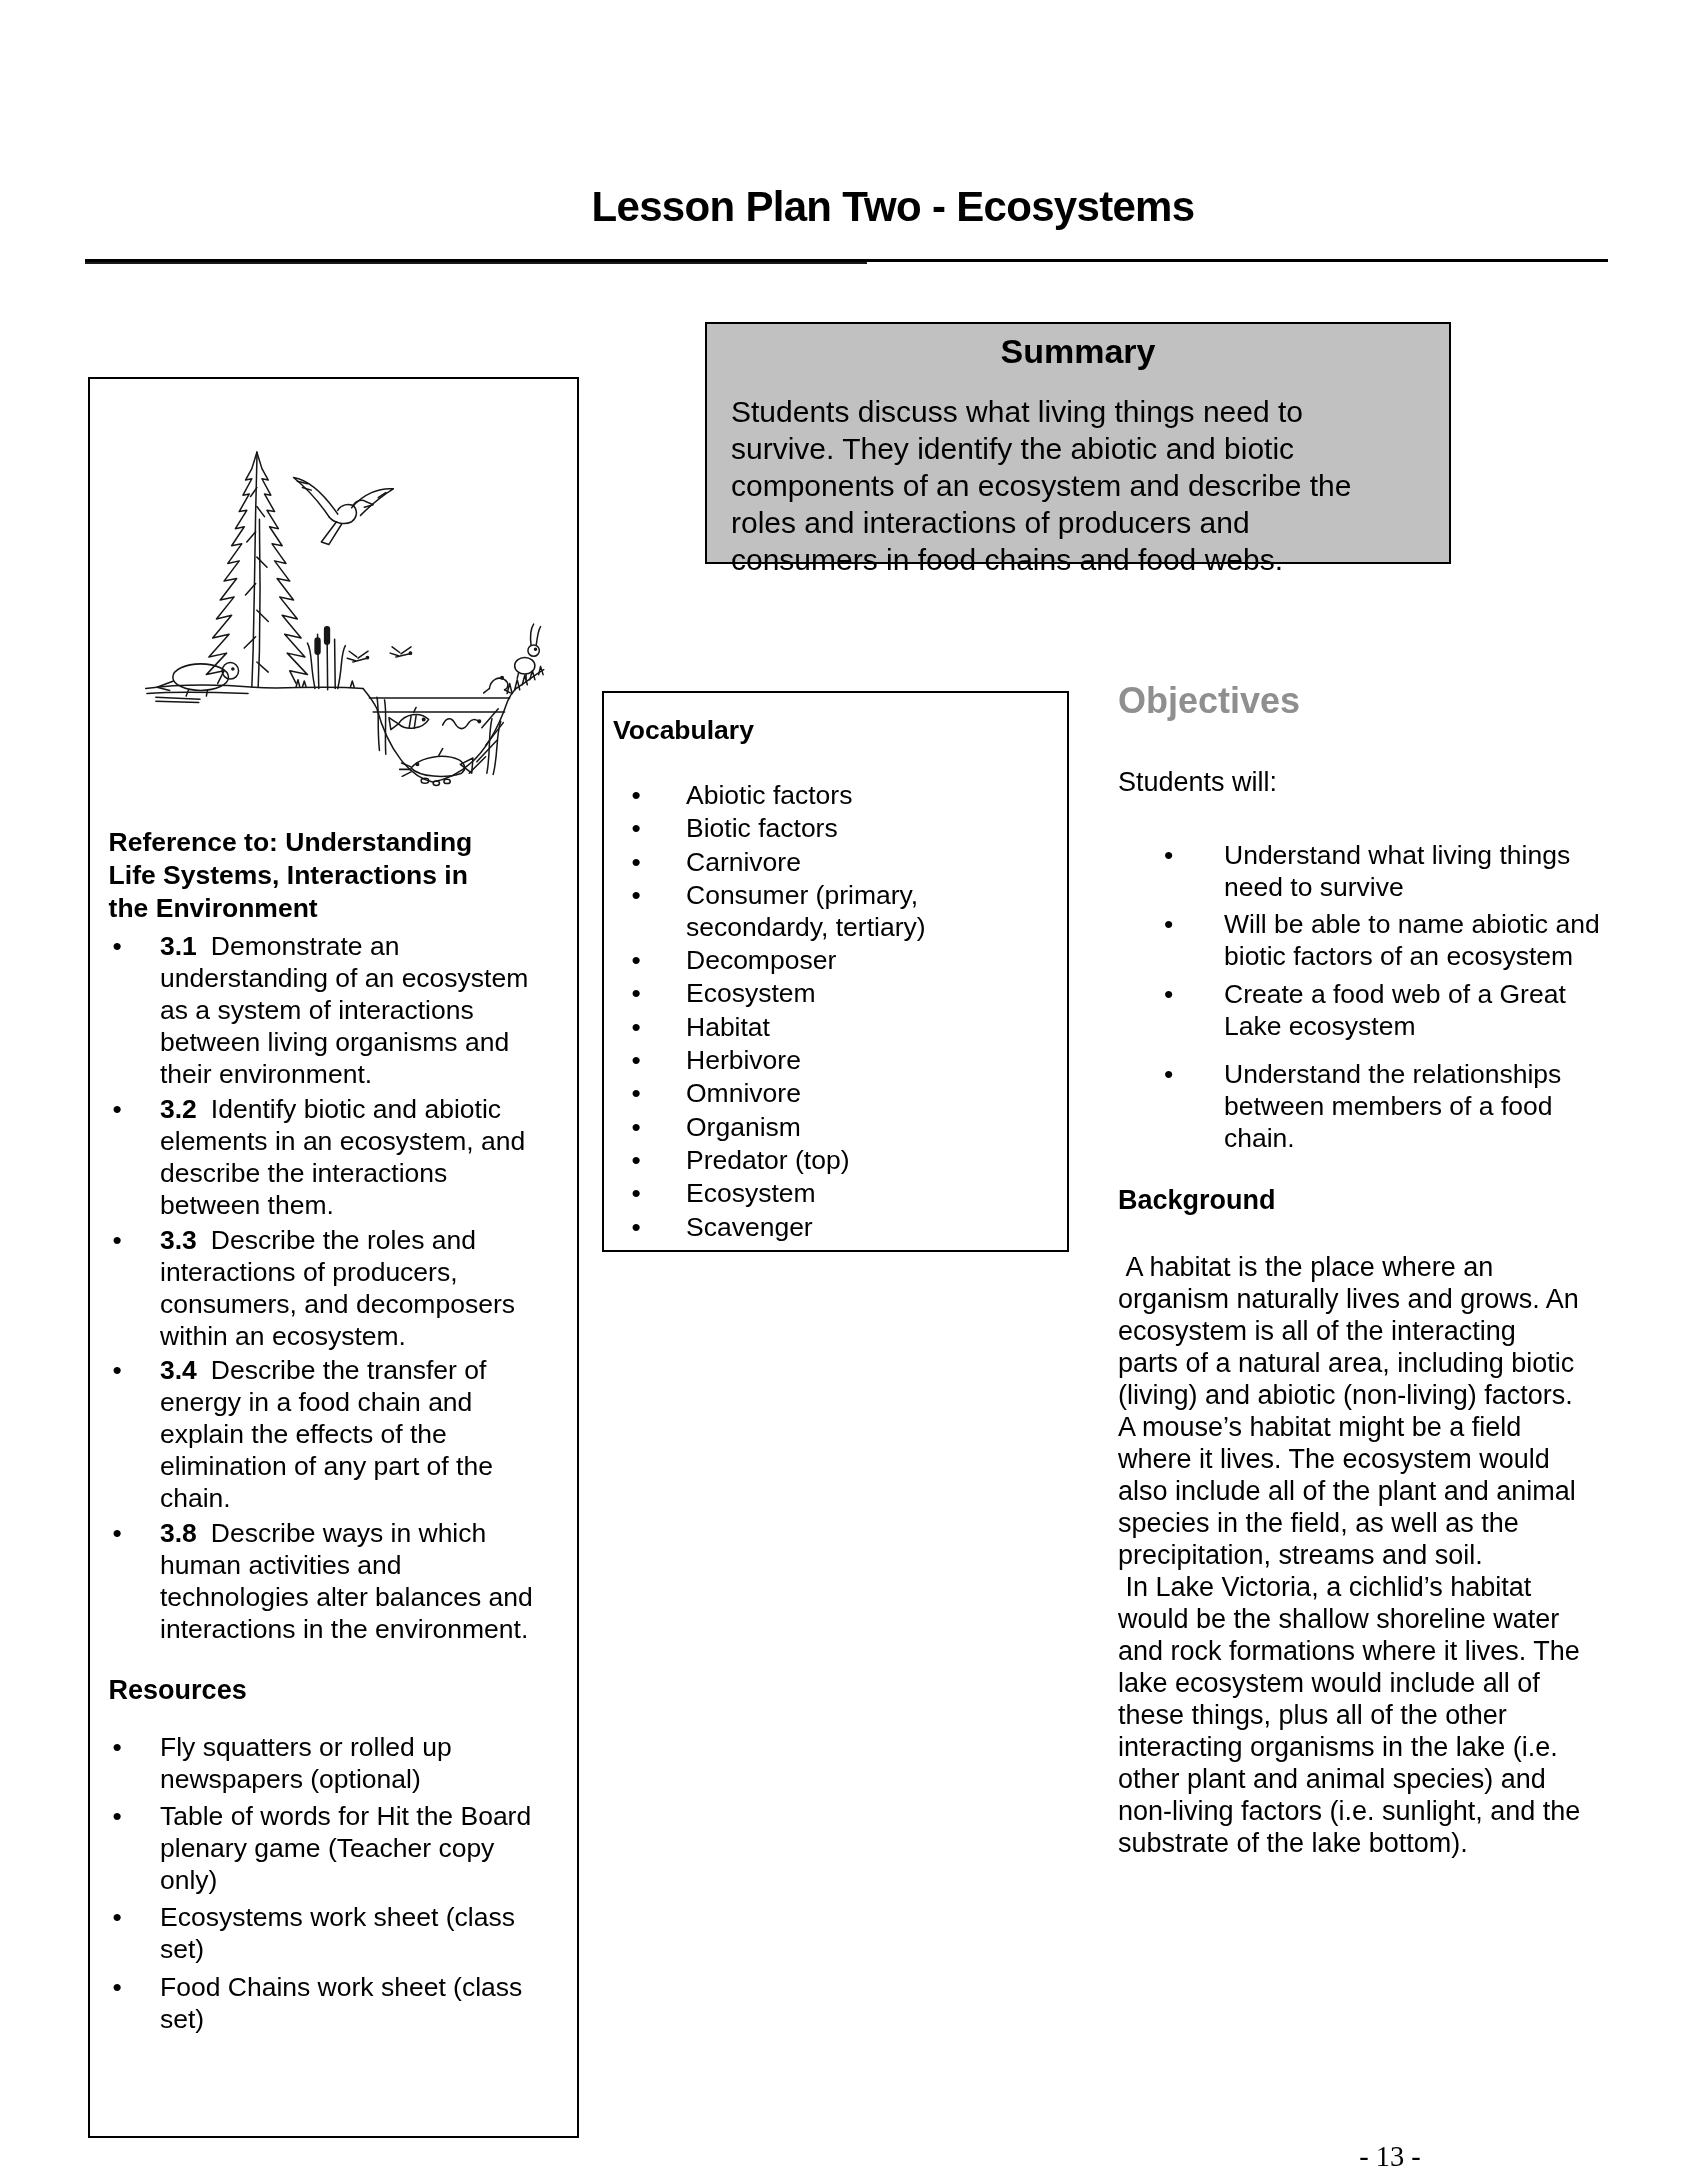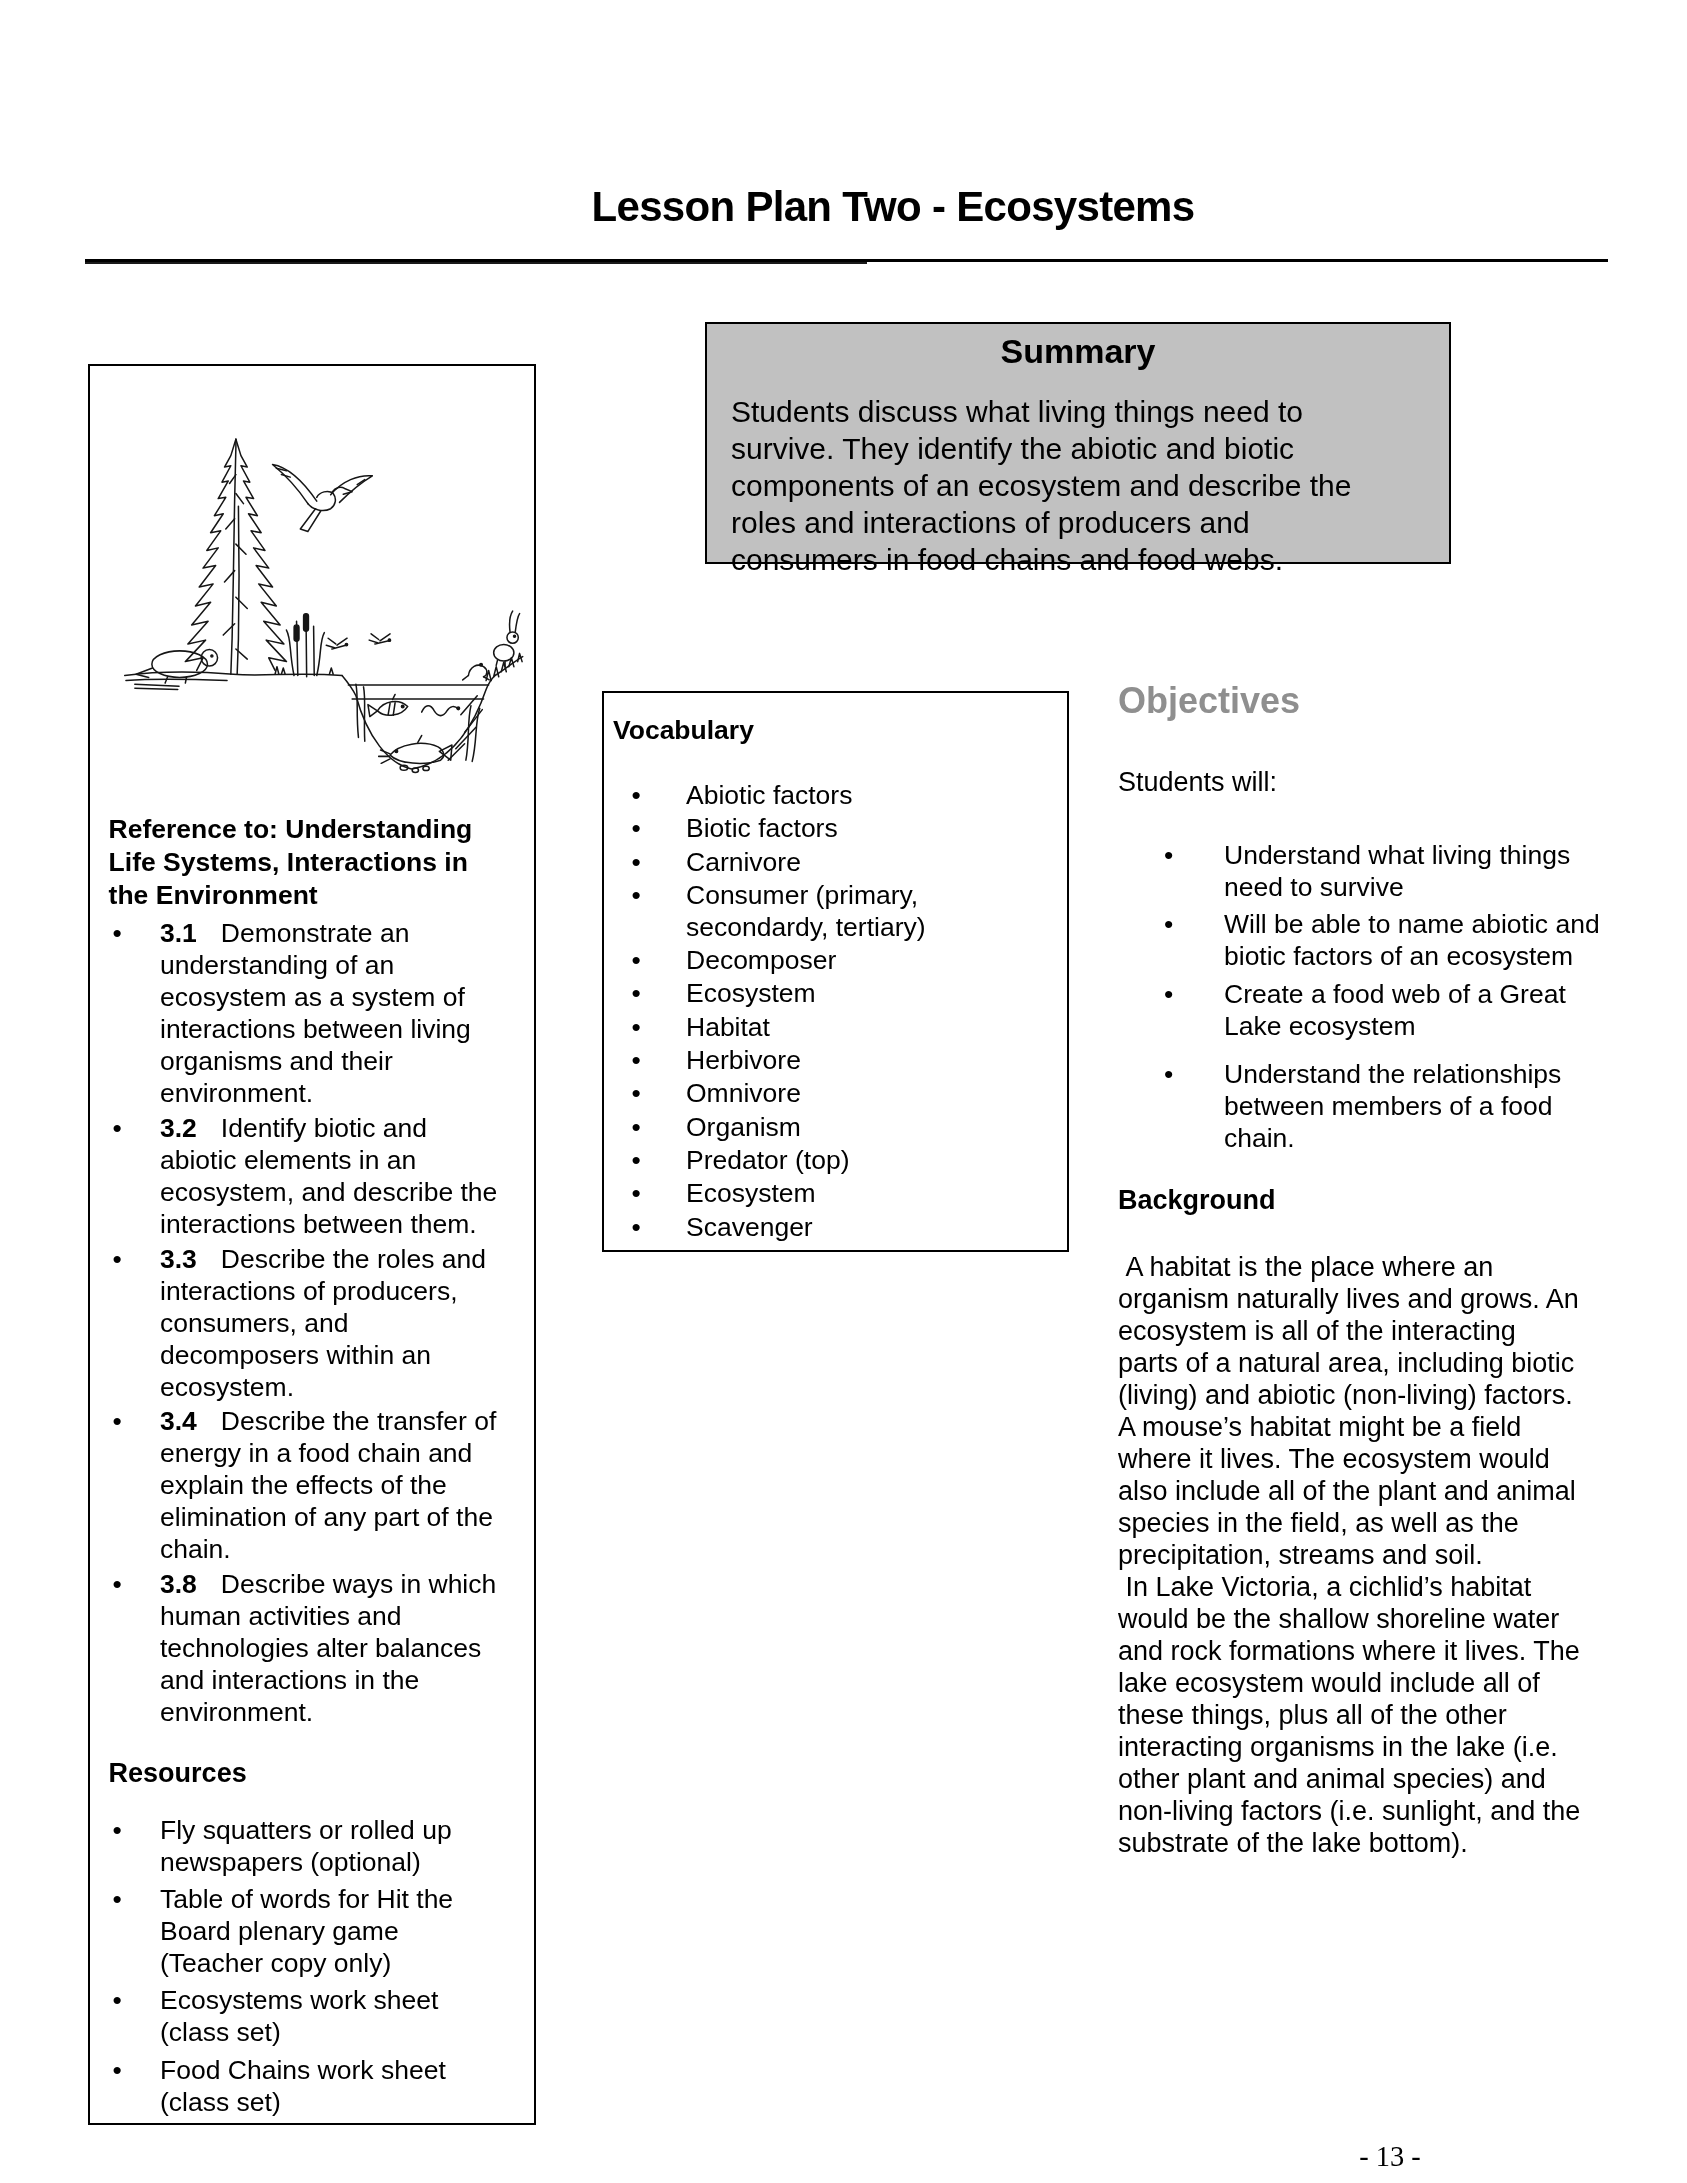--- a/index.html
+++ b/index.html
@@ -25,29 +25,29 @@
     background:#c1c1c1;border:2.6px solid #000;box-sizing:border-box;
   }
   .summary-title{margin-top:8px;text-align:center;font-weight:bold;font-size:34px;line-height:38px;}
   .summary-body{
     margin:22.5px 0 0 24px;width:662px;font-size:30px;line-height:37px;
     white-space:pre-wrap;
   }
 
   
   .left-box{
-    position:absolute;left:88px;top:364px;width:448px;height:1761px;
+    position:absolute;left:88px;top:377px;width:491px;height:1761px;
     border:2.6px solid #000;box-sizing:border-box;padding:0 10px 0 16px;
   }
   .illustration{display:block;margin:10.6px auto 0;}
   .ref-heading{margin:26.5px 0 0 2.6px;font-weight:bold;font-size:26.5px;line-height:33px;}
   ul.doc-list{list-style:none;margin:5.3px 0 0 0;padding:0;font-size:26.5px;line-height:32px;}
   ul.doc-list li{position:relative;padding-left:54px;padding-right:16px;margin:0 0 2.6px 0;}
   ul.doc-list .bullet{position:absolute;left:6.6px;top:0;}
-  ul.doc-list b{margin-right:24px;text-align:right;}
+  ul.doc-list b{margin-right:14px;text-align:right;}
   .resources-heading{margin:29px 0 0 2.6px;font-weight:bold;font-size:27px;line-height:33px;}
   ul.res-list{margin-top:24px;}
   ul.res-list li{margin-bottom:5.3px;}
 
   
   .vocab-box{
     position:absolute;left:602px;top:691px;width:467px;height:561px;
     border:2.6px solid #000;box-sizing:border-box;padding:21px 0 0 9px;
   }
   .vocab-heading{font-weight:bold;font-size:26.5px;line-height:32px;}

